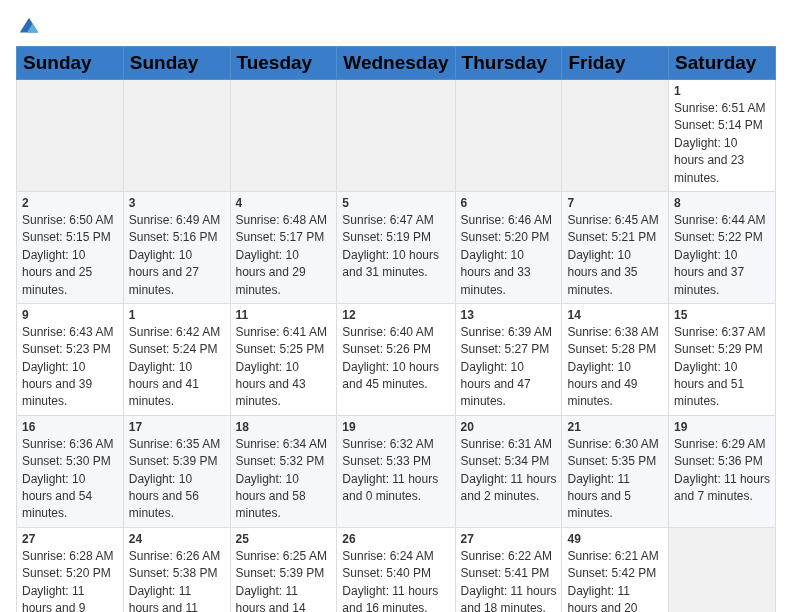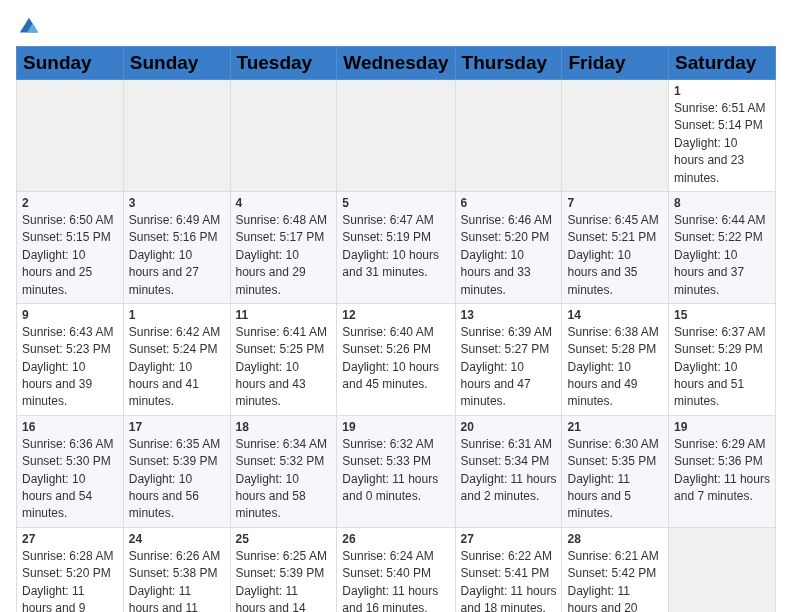--- a/index.html
+++ b/index.html
@@ -301,21 +301,21 @@
 Sunset: 5:40 PM
 Daylight: 11 hours and 16 minutes.</div>
         </td>
         <td>
           <span class="day-num">27</span>
           <div class="day-info">Sunrise: 6:22 AM
 Sunset: 5:41 PM
 Daylight: 11 hours and 18 minutes.</div>
         </td>
         <td>
-          <span class="day-num">28</span>
+          <span class="day-num">49</span>
           <div class="day-info">Sunrise: 6:21 AM
 Sunset: 5:42 PM
 Daylight: 11 hours and 20 minutes.</div>
         </td>
         <td class="empty"></td>
       </tr>
     </tbody>
 </table>
 
 </body></html>

